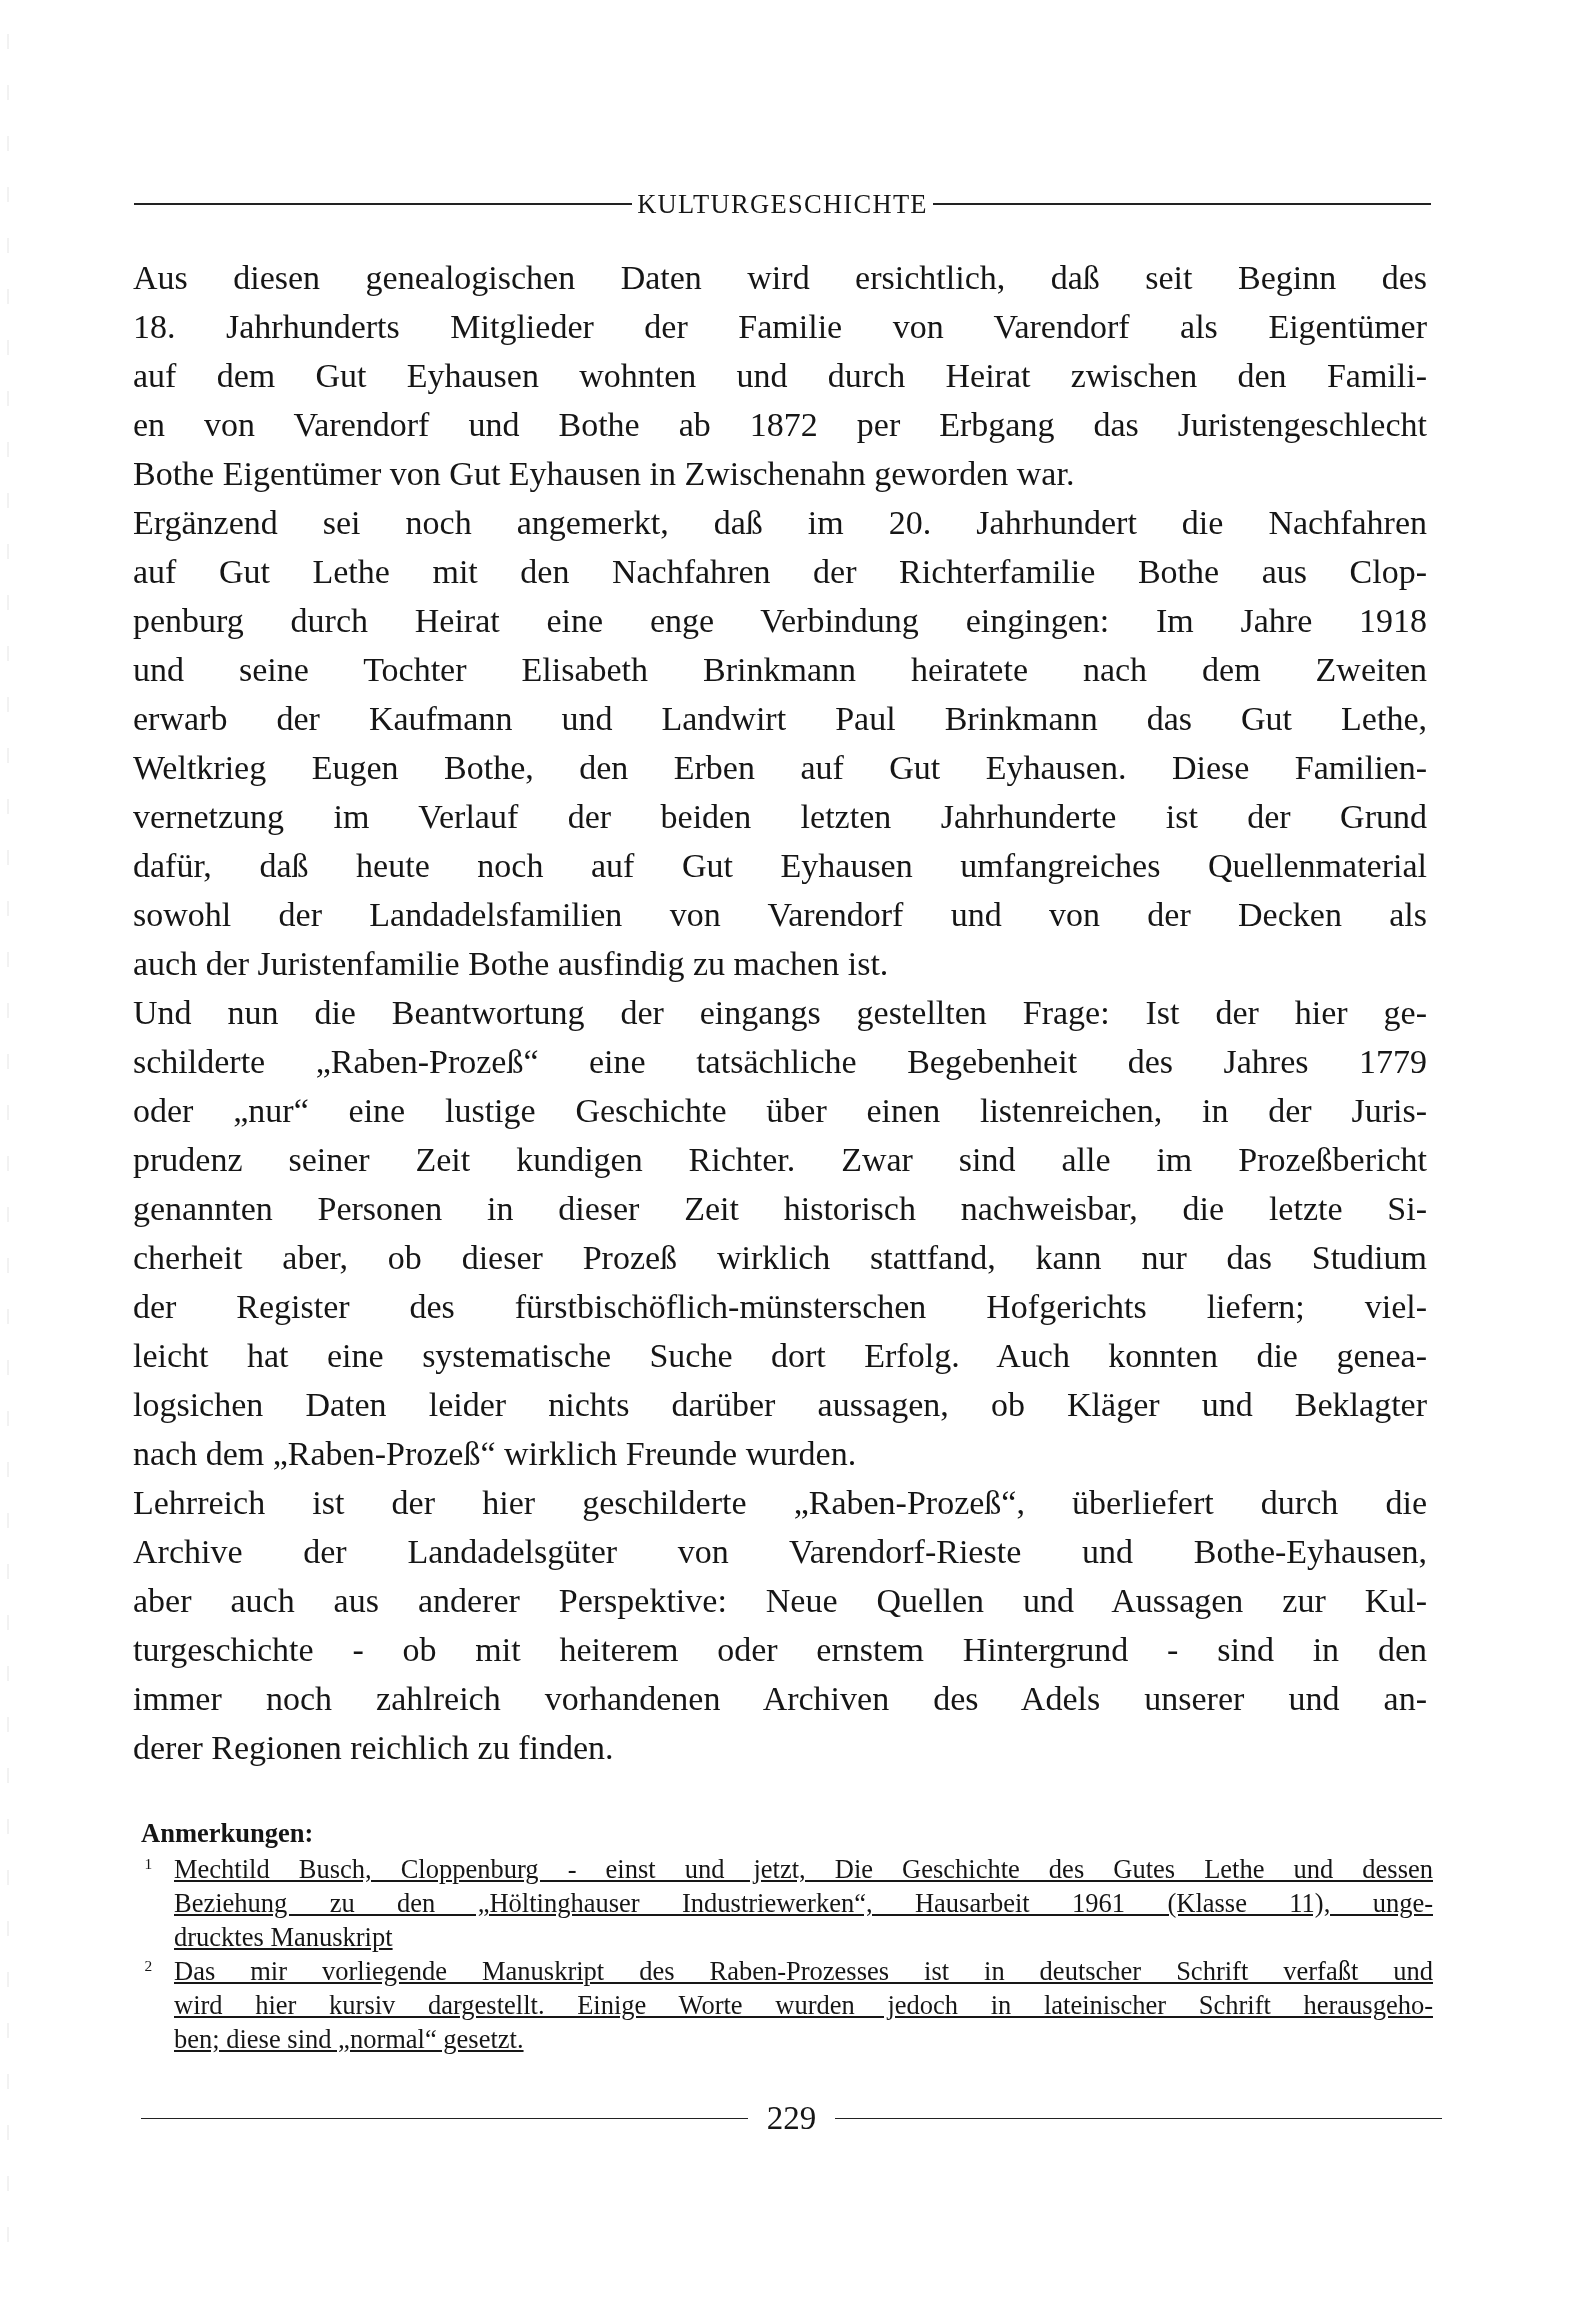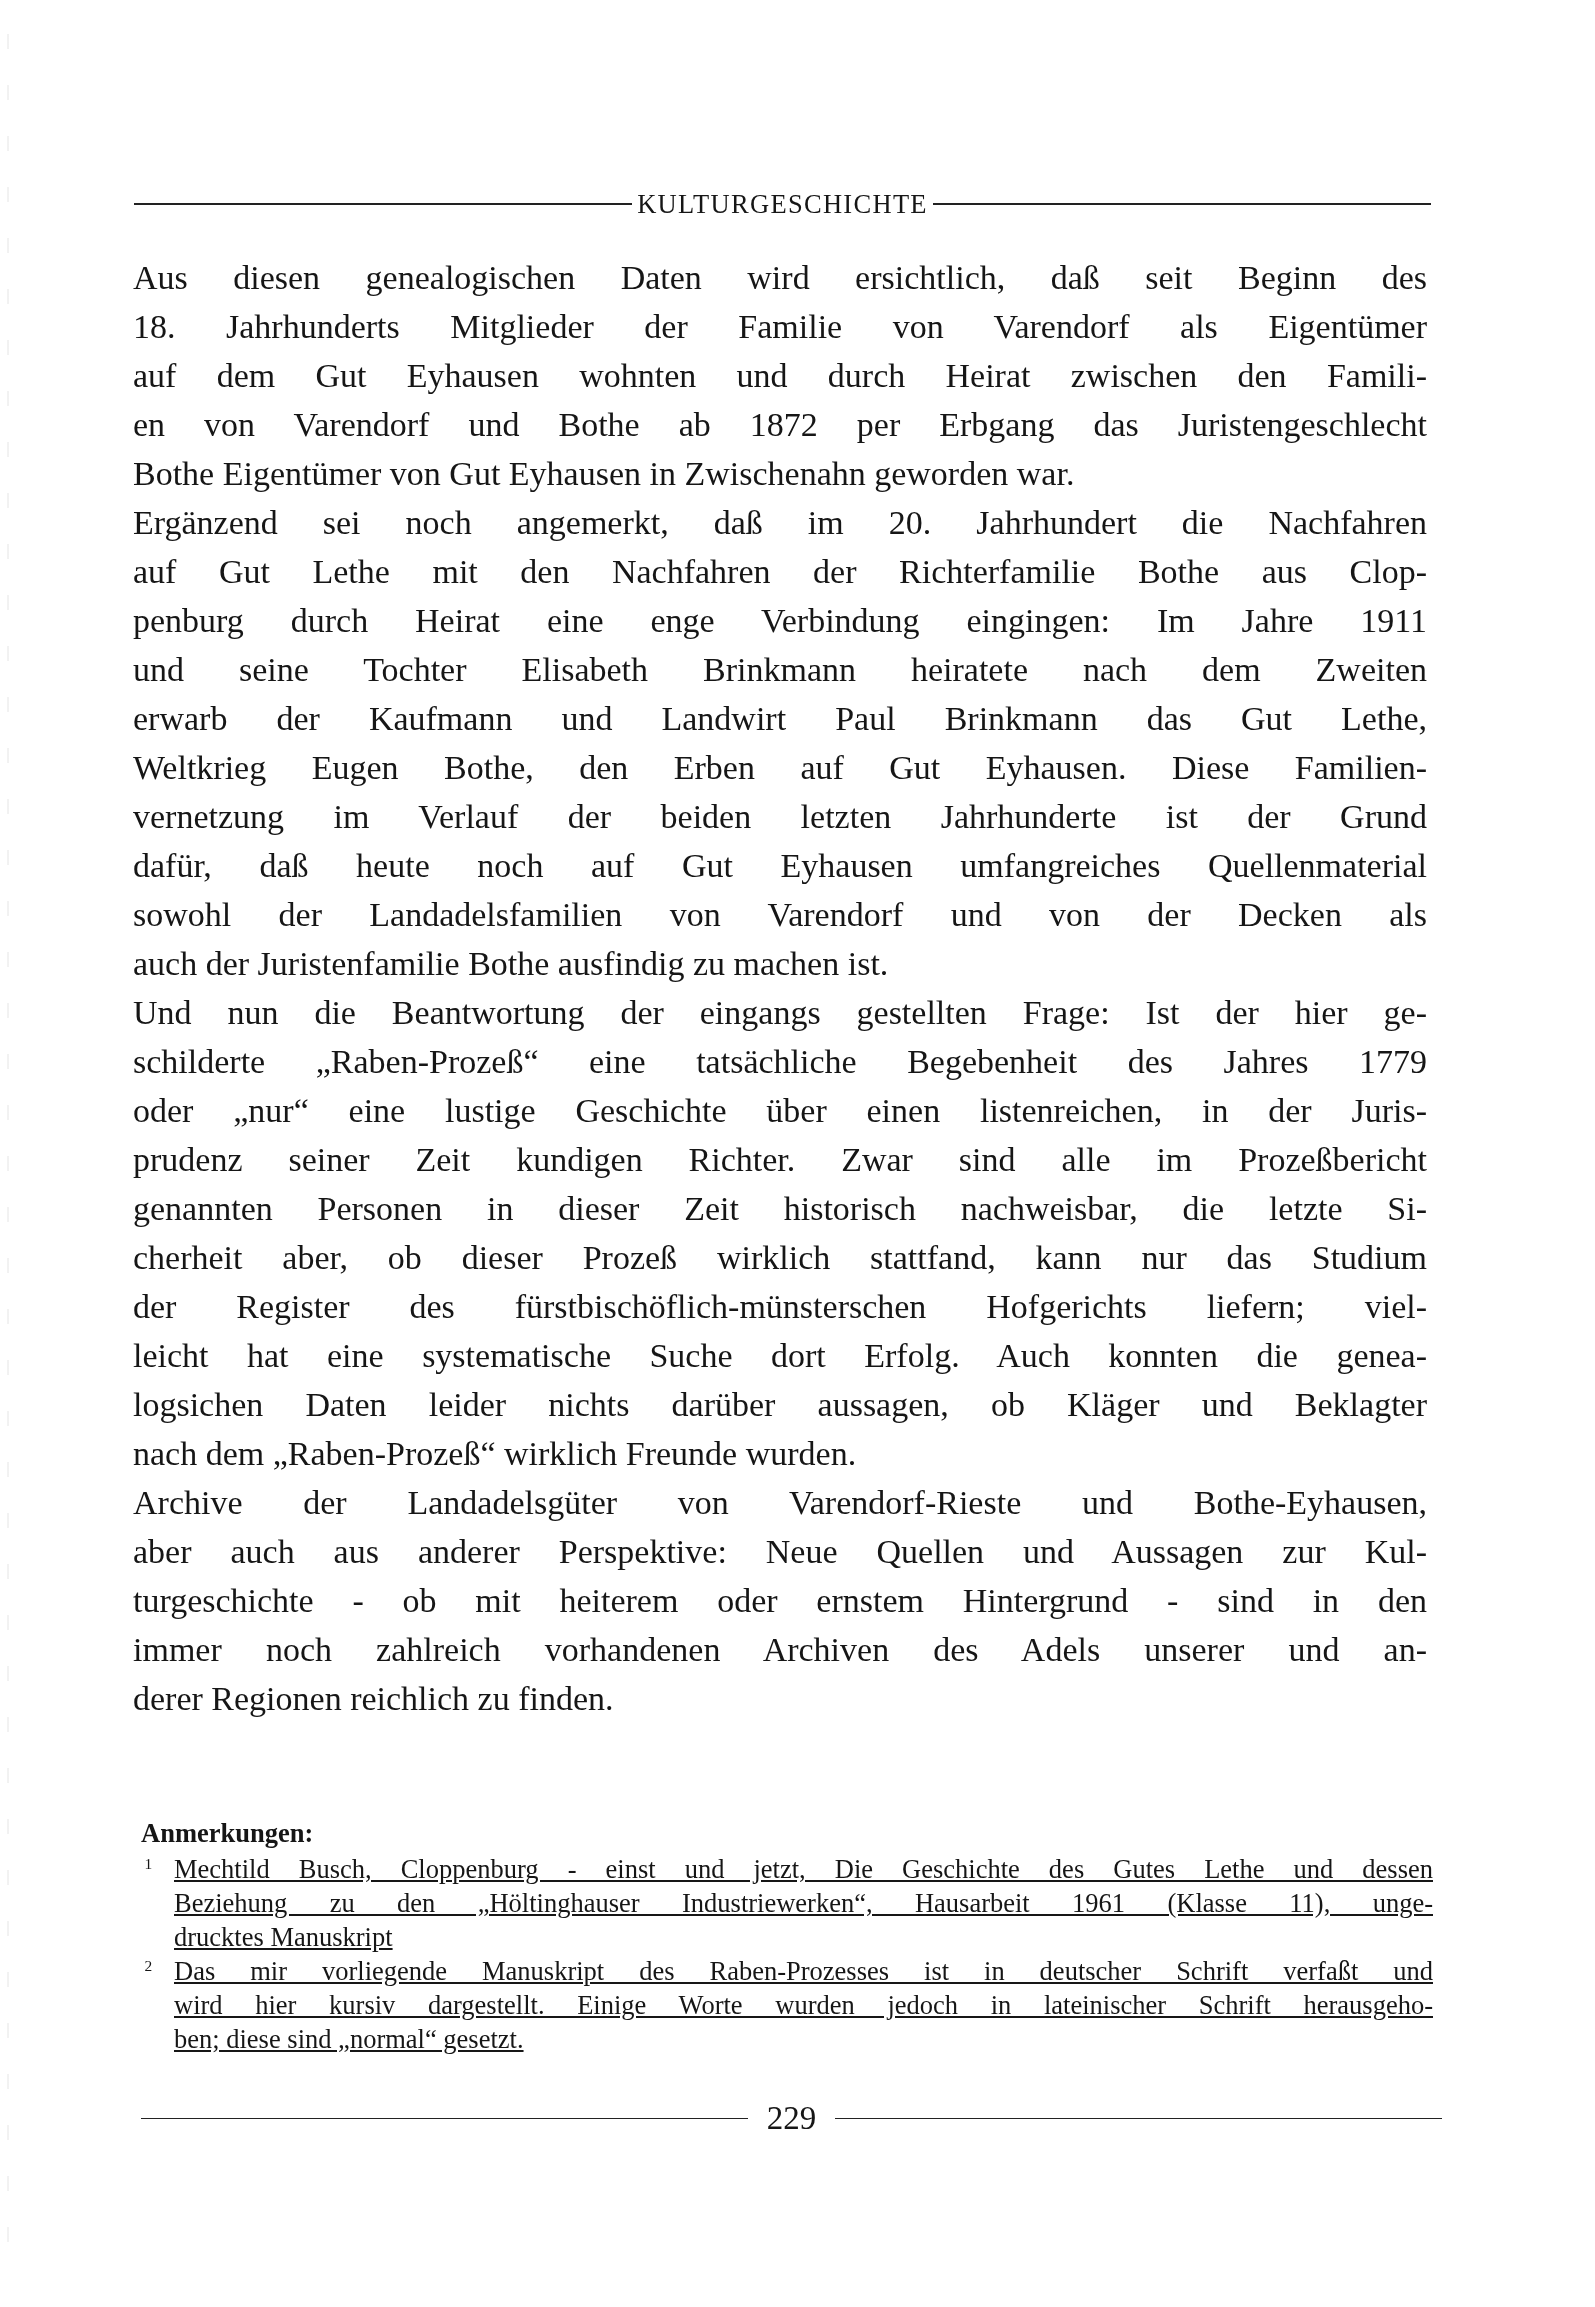--- a/index.html
+++ b/index.html
@@ -38,38 +38,39 @@
   </div>
 
   <div class="body-text">
     <span class="ln">Aus diesen genealogischen Daten wird ersichtlich, daß seit Beginn des</span>
     <span class="ln">18. Jahrhunderts Mitglieder der Familie von Varendorf als Eigentümer</span>
     <span class="ln">auf dem Gut Eyhausen wohnten und durch Heirat zwischen den Famili-</span>
     <span class="ln">en von Varendorf und Bothe ab 1872 per Erbgang das Juristengeschlecht</span>
     <span class="ln last">Bothe Eigentümer von Gut Eyhausen in Zwischenahn geworden war.</span>
     <span class="ln">Ergänzend sei noch angemerkt, daß im 20. Jahrhundert die Nachfahren</span>
     <span class="ln">auf Gut Lethe mit den Nachfahren der Richterfamilie Bothe aus Clop-</span>
-    <span class="ln">penburg durch Heirat eine enge Verbindung eingingen: Im Jahre 1911</span>
+    <span class="ln">penburg durch Heirat eine enge Verbindung eingingen: Im Jahre 1918</span>
     <span class="ln">und seine Tochter Elisabeth Brinkmann heiratete nach dem Zweiten</span>
     <span class="ln">erwarb der Kaufmann und Landwirt Paul Brinkmann das Gut Lethe,</span>
     <span class="ln">Weltkrieg Eugen Bothe, den Erben auf Gut Eyhausen. Diese Familien-</span>
     <span class="ln">vernetzung im Verlauf der beiden letzten Jahrhunderte ist der Grund</span>
     <span class="ln">dafür, daß heute noch auf Gut Eyhausen umfangreiches Quellenmaterial</span>
     <span class="ln">sowohl der Landadelsfamilien von Varendorf und von der Decken als</span>
     <span class="ln last">auch der Juristenfamilie Bothe ausfindig zu machen ist.</span>
     <span class="ln">Und nun die Beantwortung der eingangs gestellten Frage: Ist der hier ge-</span>
     <span class="ln">schilderte „Raben-Prozeß“ eine tatsächliche Begebenheit des Jahres 1779</span>
     <span class="ln">oder „nur“ eine lustige Geschichte über einen listenreichen, in der Juris-</span>
     <span class="ln">prudenz seiner Zeit kundigen Richter. Zwar sind alle im Prozeßbericht</span>
     <span class="ln">genannten Personen in dieser Zeit historisch nachweisbar, die letzte Si-</span>
     <span class="ln">cherheit aber, ob dieser Prozeß wirklich stattfand, kann nur das Studium</span>
     <span class="ln">der Register des fürstbischöflich-münsterschen Hofgerichts liefern; viel-</span>
     <span class="ln">leicht hat eine systematische Suche dort Erfolg. Auch konnten die genea-</span>
     <span class="ln">logsichen Daten leider nichts darüber aussagen, ob Kläger und Beklagter</span>
     <span class="ln last">nach dem „Raben-Prozeß“ wirklich Freunde wurden.</span>
+    <span class="ln">Lehrreich ist der hier geschilderte „Raben-Prozeß“, überliefert durch die</span>
     <span class="ln">Archive der Landadelsgüter von Varendorf-Rieste und Bothe-Eyhausen,</span>
     <span class="ln">aber auch aus anderer Perspektive: Neue Quellen und Aussagen zur Kul-</span>
     <span class="ln">turgeschichte - ob mit heiterem oder ernstem Hintergrund - sind in den</span>
     <span class="ln">immer noch zahlreich vorhandenen Archiven des Adels unserer und an-</span>
     <span class="ln last">derer Regionen reichlich zu finden.</span>
   </div>
 
   <div class="notes">
     <div class="head">Anmerkungen:</div>
     <div class="note">

